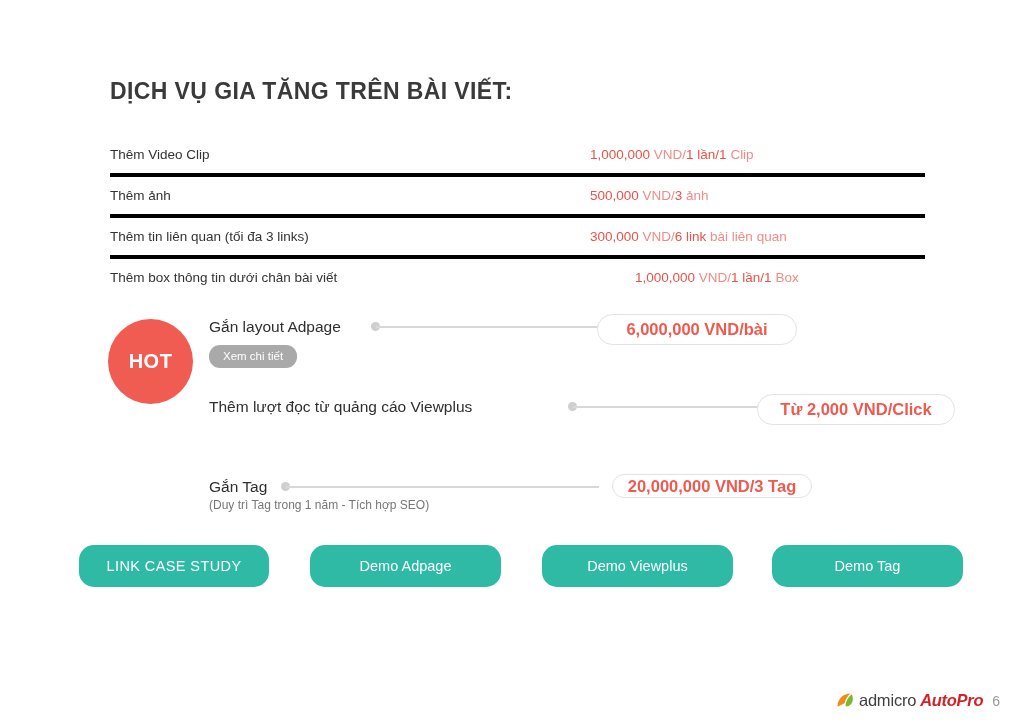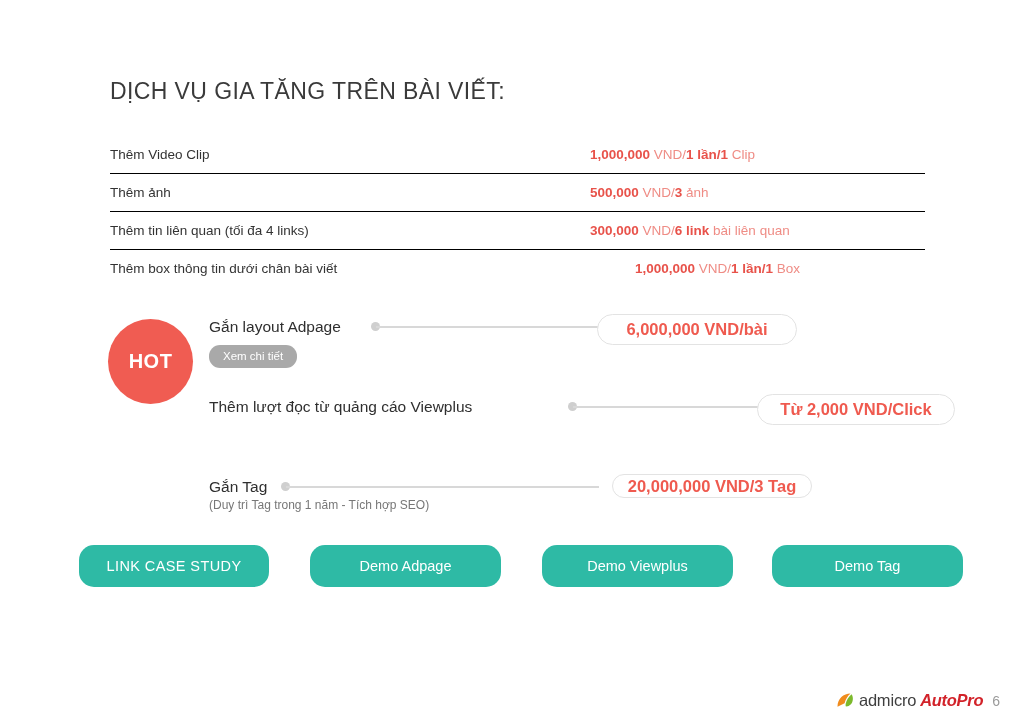--- a/index.html
+++ b/index.html
@@ -20,55 +20,55 @@
   }
 
   
   .slide-title {
     position: absolute;
     left: 110px;
     top: 78px;
     font-size: 23px;
     letter-spacing: 0.4px;
     color: #3a3a3a;
-    font-weight: 400;
+    font-weight: 700;
     white-space: nowrap;
   }
 
   
   .price-table {
     position: absolute;
     left: 110px;
     top: 136px;
     width: 815px;
   }
   .price-row {
     position: relative;
     height: 37px;
-    border-bottom: 1px solid #000000;
+    border-bottom: 4px solid #000000;
     display: flex;
     align-items: center;
   }
   .price-row:last-child {
     border-bottom: none;
     gap: 45px;
   }
   .price-row .rt-label {
     font-size: 13.5px;
     color: #333333;
     width: 480px;
     white-space: nowrap;
   }
   .price-row .rt-price {
     font-size: 13.5px;
     color: #ef7e77;
     white-space: nowrap;
   }
   .rt-price b {
-    font-weight: bold;
+    font-weight: normal;
     color: #e8524a;
   }
   .rt-price span.lite {
     font-weight: 400;
     color: #ef8c85;
   }
 
   
   .hot-badge {
     position: absolute;
@@ -218,21 +218,21 @@
     </div>
 
     <div class="price-row">
       <div class="rt-label">Thêm ảnh</div>
       <div class="rt-price">
         <b>500,000</b><span class="lite"> VND/</span><b>3</b><span class="lite"> ảnh</span>
       </div>
     </div>
 
     <div class="price-row">
-      <div class="rt-label">Thêm tin liên quan (tối đa 4 links)</div>
+      <div class="rt-label">Thêm tin liên quan (tối đa 3 links)</div>
       <div class="rt-price">
         <b>300,000</b><span class="lite"> VND/</span><b>6 link</b><span class="lite"> bài liên quan</span>
       </div>
     </div>
 
     <div class="price-row">
       <div class="rt-label">Thêm box thông tin dưới chân bài viết</div>
       <div class="rt-price">
         <b>1,000,000</b><span class="lite"> VND/</span><b>1 lần/1</b><span class="lite"> Box</span>
       </div>

